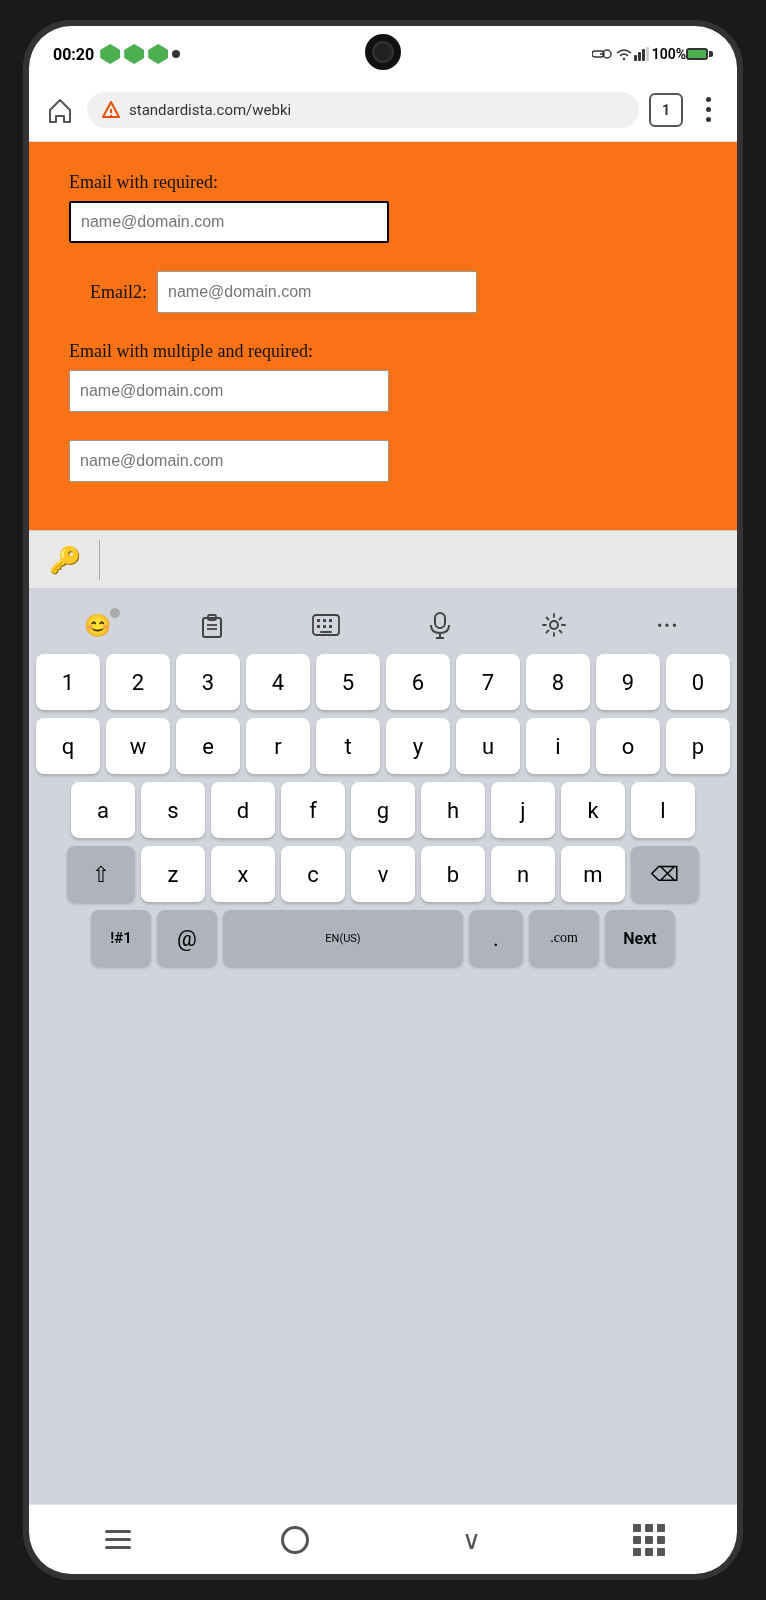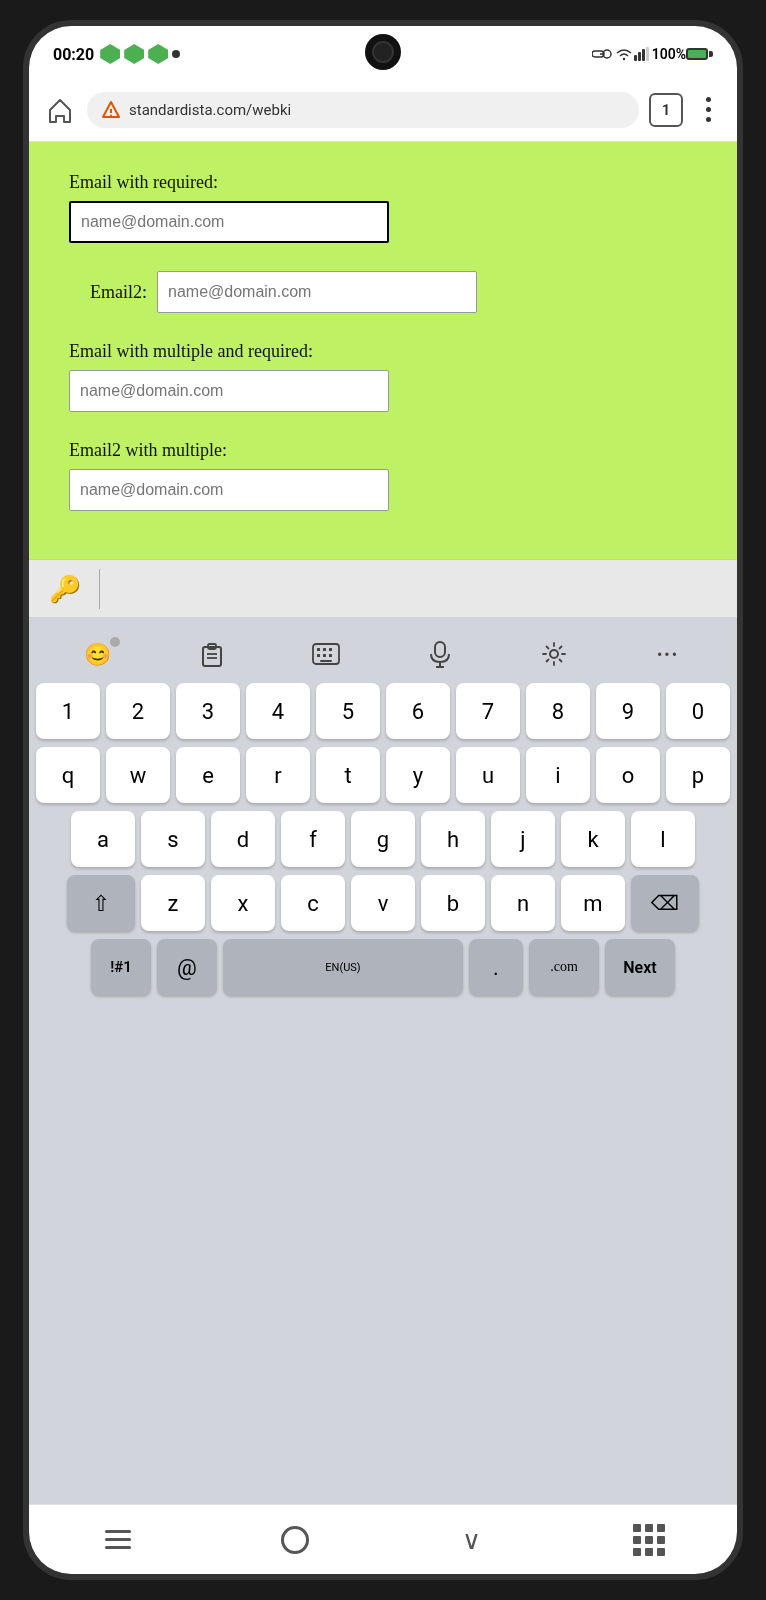--- a/index.html
+++ b/index.html
@@ -175,21 +175,21 @@
       flex-shrink: 0;
     }
     .menu-dot {
       width: 5px;
       height: 5px;
       background: #333;
       border-radius: 50%;
     }
     
     .web-content {
-      background: #bef264;
+      background: #f97316;
       flex: 0 0 auto;
       padding: 30px 60px 20px 40px;
       overflow: hidden;
     }
     .form-group {
       margin-bottom: 28px;
     }
     .form-label {
       font-size: 18px;
       font-weight: 500;
@@ -456,21 +456,20 @@
       <label class="form-label" style="margin-bottom:0;white-space:nowrap;margin-left:21px;">Email2:</label>
       <input class="form-input" type="email" style="margin: 0px;" placeholder="name@domain.com">
     </div>
 
     <div class="form-group">
       <label class="form-label">Email with multiple and required:</label>
       <input class="form-input" type="email" placeholder="name@domain.com" style="">
     </div>
 
     <div class="form-group">
-      <label class="form-label">Email2 with multiple:</label>
       <input class="form-input" type="email" placeholder="name@domain.com" style="">
     </div>
   </div>
 
   <div class="vpn-bar">
     <span class="vpn-key-icon">🔑</span>
     <div style="width:1px;height:40px;background:#aaa;margin-left:18px;"></div>
   </div>
 
   <div class="keyboard-area">

